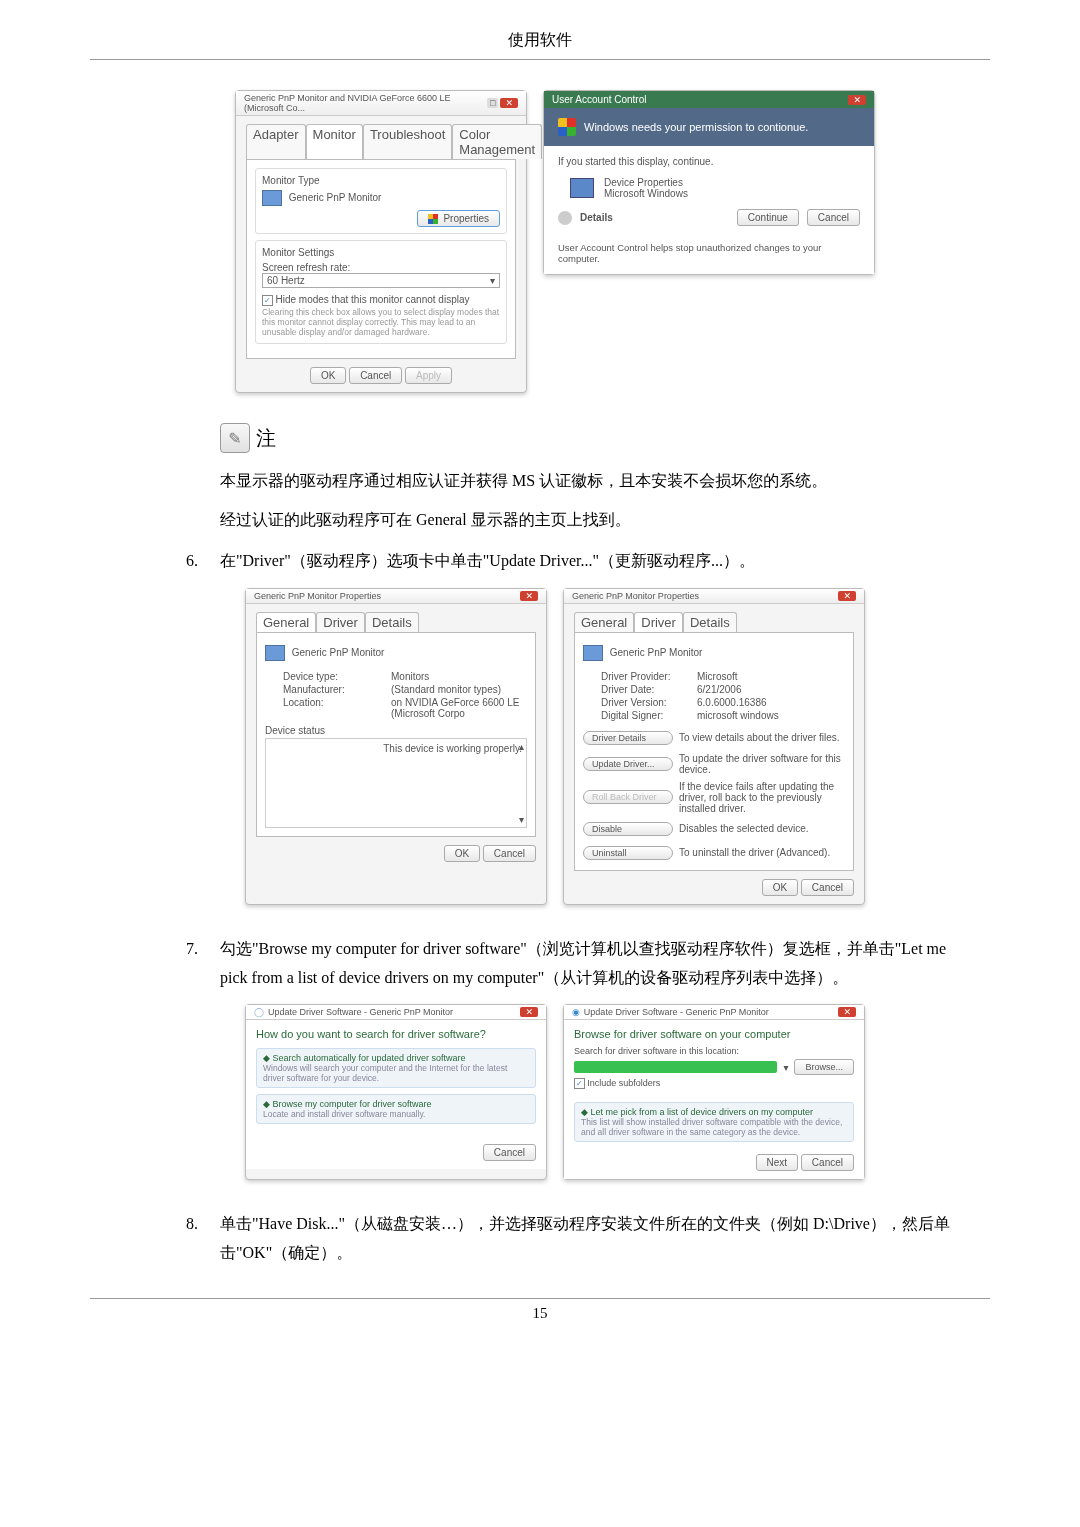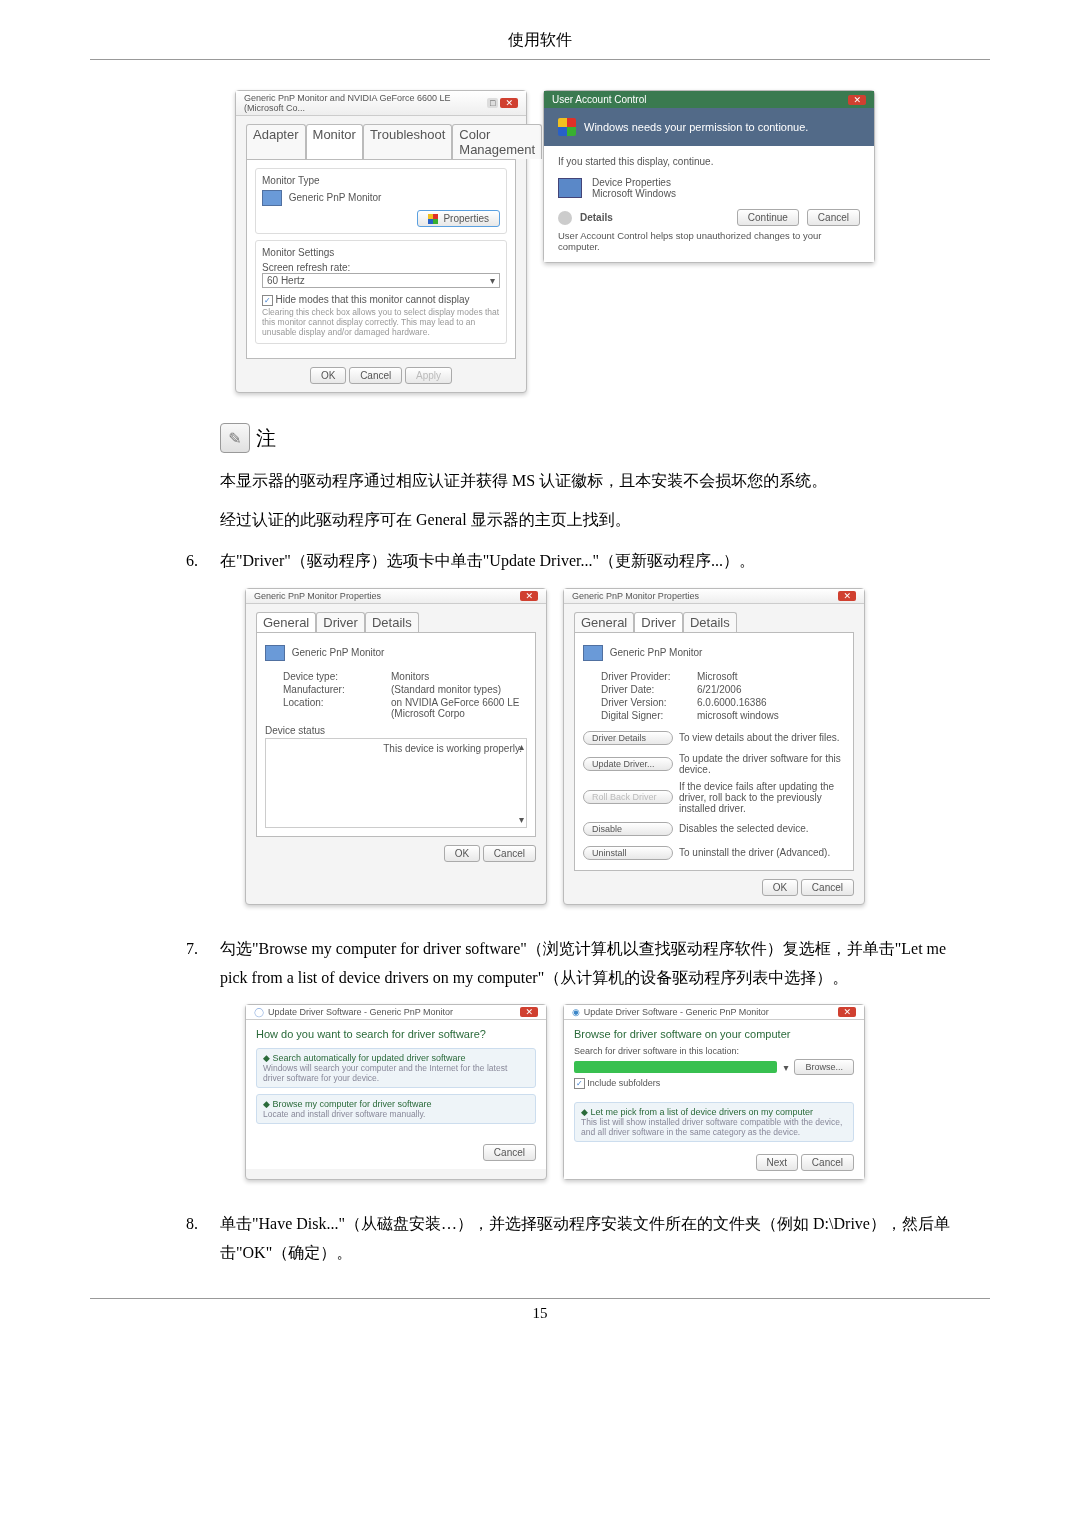--- a/index.html
+++ b/index.html
@@ -178,34 +178,34 @@
         <div class="uac-title">
           <span>User Account Control</span>
           <span class="close-x">✕</span>
         </div>
         <div class="uac-band">
           <span class="uac-shield"></span>
           <span>Windows needs your permission to contionue.</span>
         </div>
         <div class="uac-body">
           <div>If you started this display, continue.</div>
-          <div style="display:flex;gap:10px;margin:10px 0;align-items:center;">
+          <div style="display:flex;gap:10px;margin:10px 12px;align-items:center;">
             <span class="blue-square"></span>
             <div>
               <div>Device Properties</div>
               <div>Microsoft Windows</div>
             </div>
           </div>
           <div style="display:flex;align-items:center;gap:8px;margin-top:8px;">
             <span class="grey-dot"></span>
             <span style="flex:1;font-weight:bold;">Details</span>
             <span class="btn">Continue</span>
             <span class="btn">Cancel</span>
           </div>
-          <div style="margin-top:4px;font-size:9.5px;">User Account Control helps stop unauthorized changes to your computer.</div>
+          <div style="margin-top:16px;font-size:9.5px;">User Account Control helps stop unauthorized changes to your computer.</div>
         </div>
       </div>
     </div>
 
     <div class="note-row">
       <span class="note-icon">✎</span>
       <span class="note-label">注</span>
     </div>
     <p class="body-text">本显示器的驱动程序通过相应认证并获得 MS 认证徽标，且本安装不会损坏您的系统。</p>
     <p class="body-text">经过认证的此驱动程序可在 General 显示器的主页上找到。</p>

